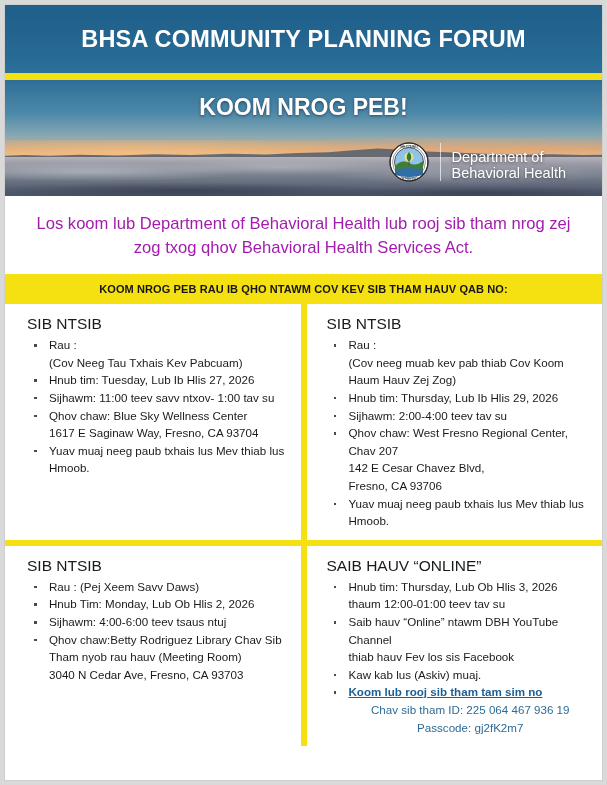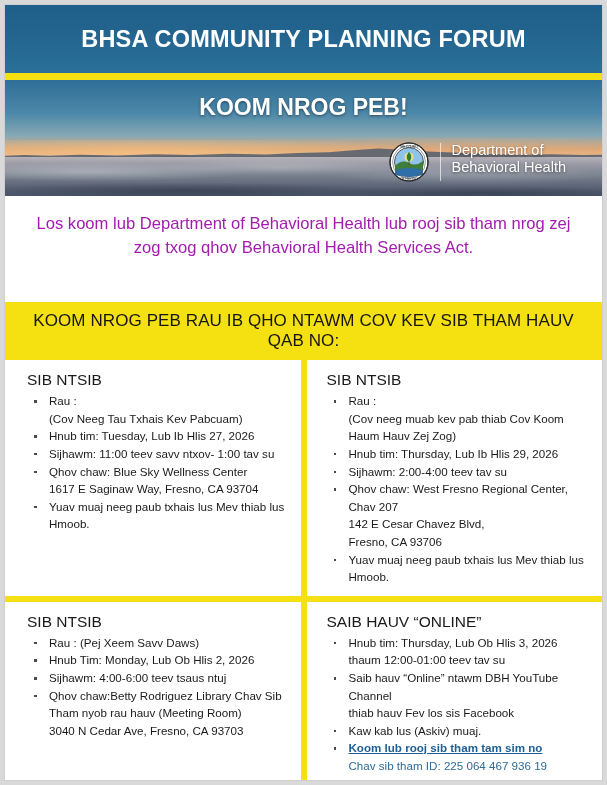--- a/index.html
+++ b/index.html
@@ -101,21 +101,21 @@
   .hero-sub{
     position:absolute;left:0;right:0;top:14px;
     text-align:center;
     color:#ffffff;
     font-size:23px;font-weight:bold;
     text-shadow:0 1px 3px rgba(0,0,0,.45);
     z-index:4;
   }
   .hero-logo{
     position:absolute;right:36px;bottom:14px;
-    display:flex;align-items:flex-start;gap:8px;z-index:4;
+    display:flex;align-items:flex-end;gap:8px;z-index:4;
   }
   .hero-logo .lbl{
     color:#ffffff;font-size:14.5px;line-height:1.15;
     text-shadow:0 1px 3px rgba(0,0,0,.5);
   }
   .logo-divider{width:1px;align-self:stretch;background:rgba(255,255,255,.65);margin:1px 3px;}
 
   .seal{position:relative;width:40px;height:40px;flex:0 0 40px;}
   .seal svg{display:block;width:40px;height:40px;}
 
@@ -127,23 +127,22 @@
     font-size:16.6px;
     line-height:1.45;
     background:#fff;
   }
 
   
   .banner{
     background:#f5e011;
     text-align:center;
     padding:9px 8px;
-    font-size:17px;font-weight:normal;color:#161616;
+    font-size:11px;font-weight:bold;color:#161616;
     letter-spacing:.1px;
-    margin-top:28px;
   }
 
   
   .grid{
     display:grid;
     grid-template-columns:1fr 6px 1fr;
     grid-template-rows:auto 6px auto;
     background:#ffffff;
   }
   .vrule{background:#f5e011;}
@@ -169,21 +168,21 @@
     content:"";
     position:absolute;left:7px;top:8px;
     width:2.5px;height:2.5px;background:#4a4a4a;
   }
   ul.items > li.nb:before{display:none;}
   ul.items > li.b{font-weight:normal;}
   .sub{display:block;}
   .link{
     color:#1d5f95;font-weight:bold;
   }
-  .muted-blue{color:#2f6b96;}
+  .muted-blue{color:#2f6b96;text-align:center;}
 </style>
 </head>
 <body>
 
 <div class="flyer">
 
   <div class="header">
     <div class="header-title">BHSA COMMUNITY PLANNING FORUM</div>
   </div>
   <div class="yellow-rule"></div>

